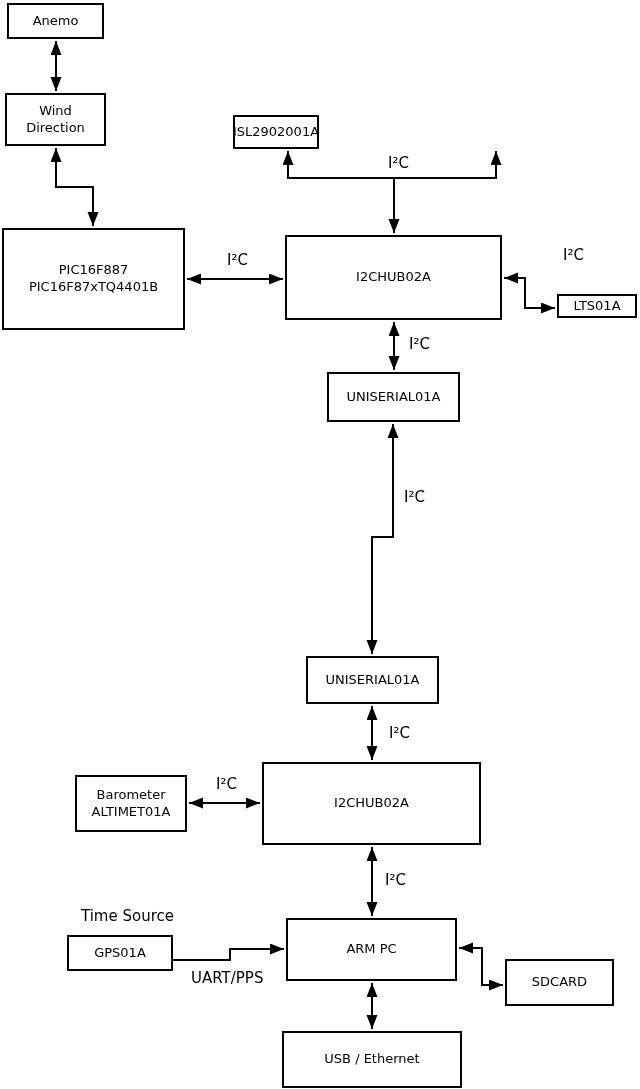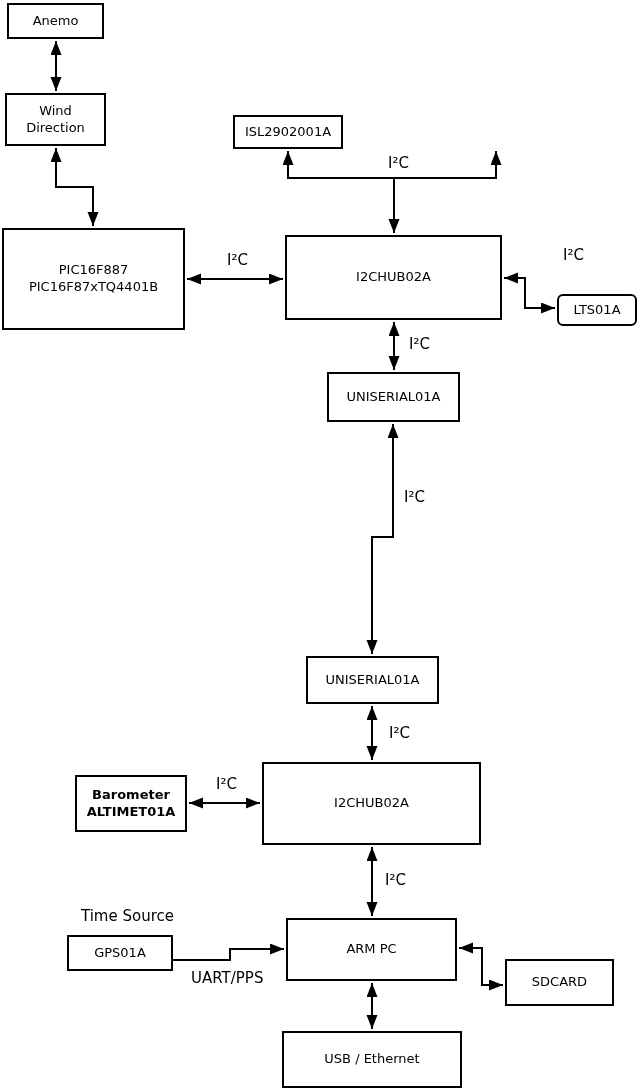--- a/index.html
+++ b/index.html
@@ -38,28 +38,28 @@
   .node-label { white-space: pre-line; line-height: 1.3; }
   .edge-label {
     position: absolute;
     font-size: 15px;
     white-space: nowrap;
   }
   
   #n-anemo { left: 7px;   top: 3px;    width: 97px;  height: 36px; }
   #n-wind  { left: 5px;   top: 93px;   width: 101px; height: 53px; }
   #n-pic   { left: 2px;   top: 228px;  width: 183px; height: 102px; }
-  #n-isl   { left: 233px; top: 115px;  width: 110px; height: 34px; }
+  #n-isl   { left: 233px; top: 115px;  width: 86px; height: 34px; }
   #n-sht   { left: 440px; top: 115px;  width: 110px; height: 34px; }
   #n-hub1  { left: 285px; top: 235px;  width: 217px; height: 85px; }
-  #n-lts   { left: 557px; top: 294px;  width: 80px;  height: 32px; border-radius: 6px; }
+  #n-lts   { left: 557px; top: 294px;  width: 80px;  height: 24px; }
   #n-uni1  { left: 327px; top: 372px;  width: 133px; height: 50px; }
   #n-uni2  { left: 306px; top: 656px;  width: 133px; height: 48px; }
   #n-hub2  { left: 262px; top: 762px;  width: 219px; height: 83px; }
-  #n-baro  { left: 75px;  top: 775px;  width: 112px; height: 57px; font-weight: bold; }
+  #n-baro  { left: 75px;  top: 775px;  width: 112px; height: 57px; }
   #n-gps   { left: 67px;  top: 935px;  width: 106px; height: 36px; }
   #n-arm   { left: 286px; top: 918px;  width: 171px; height: 63px; }
   #n-sd    { left: 505px; top: 959px;  width: 109px; height: 47px; text-align: center; }
   #n-usb   { left: 282px; top: 1031px; width: 180px; height: 57px; }
   
   #l-i2c-top   { left: 388px; top: 154px; }
   #l-i2c-left  { left: 227px; top: 251px; }
   #l-i2c-right { left: 563px; top: 246px; }
   #l-i2c-c6    { left: 409px; top: 335px; }
   #l-i2c-c7    { left: 404px; top: 488px; }

